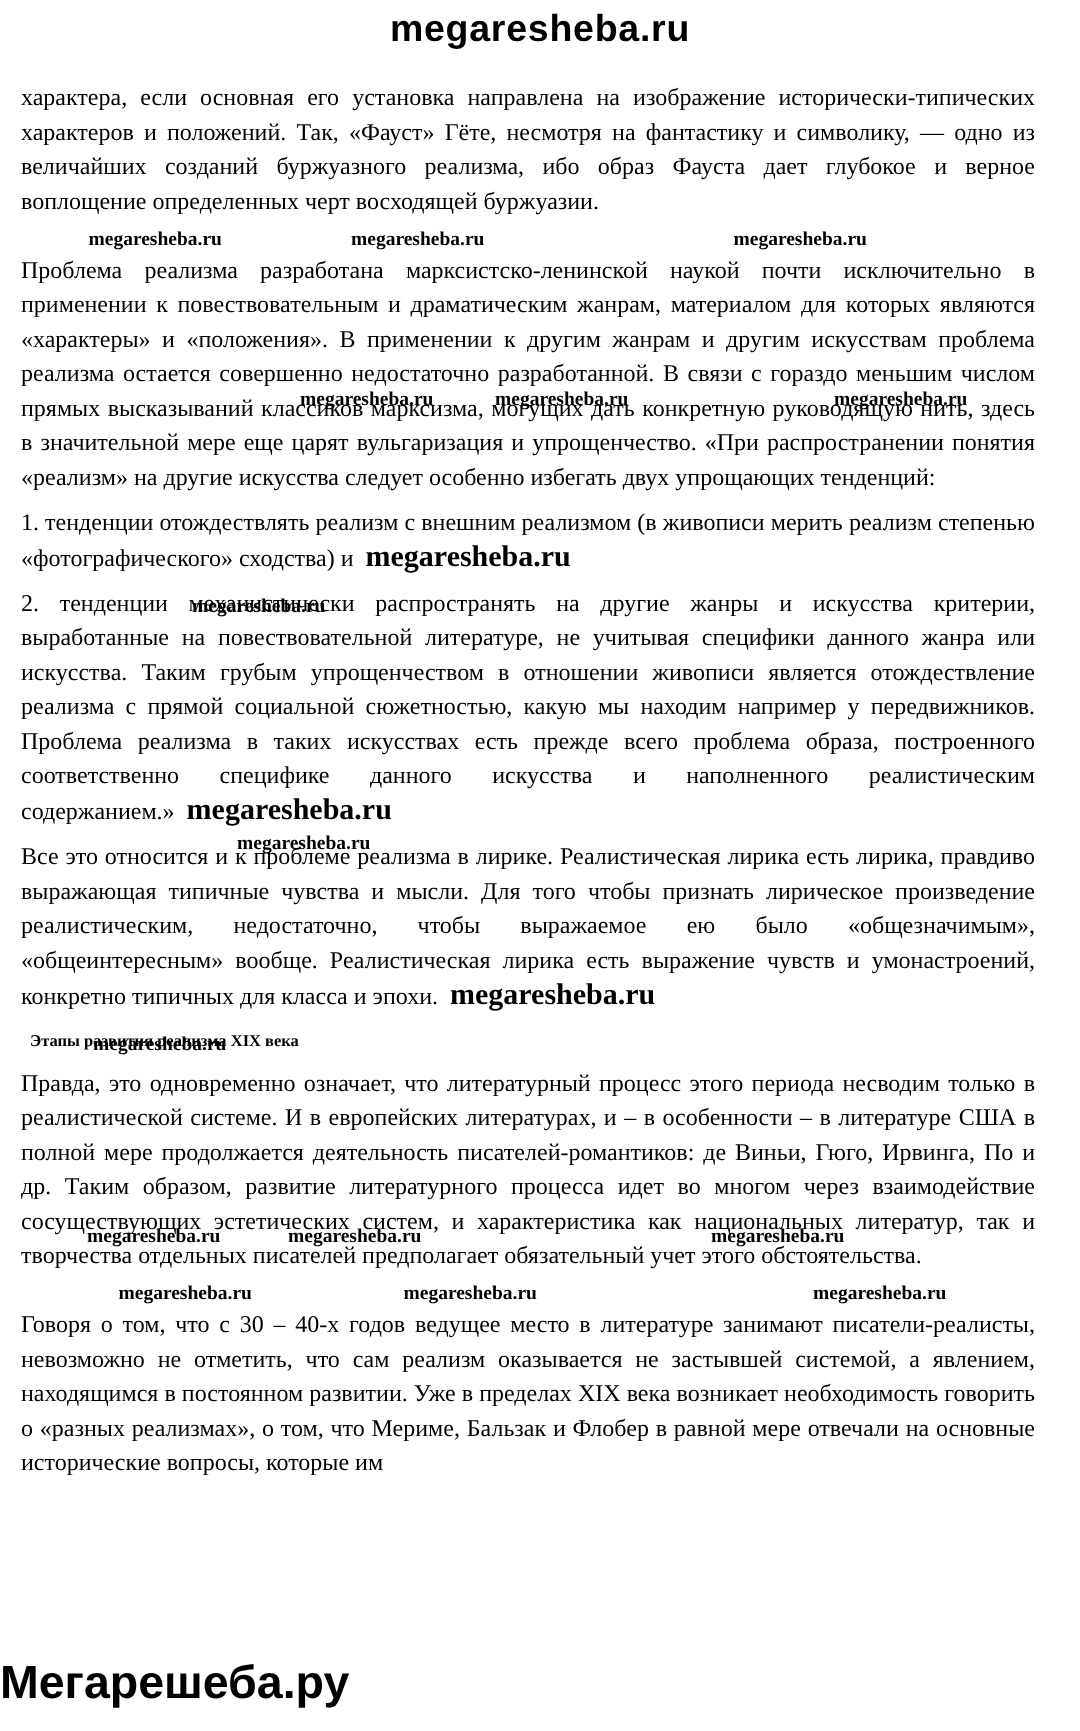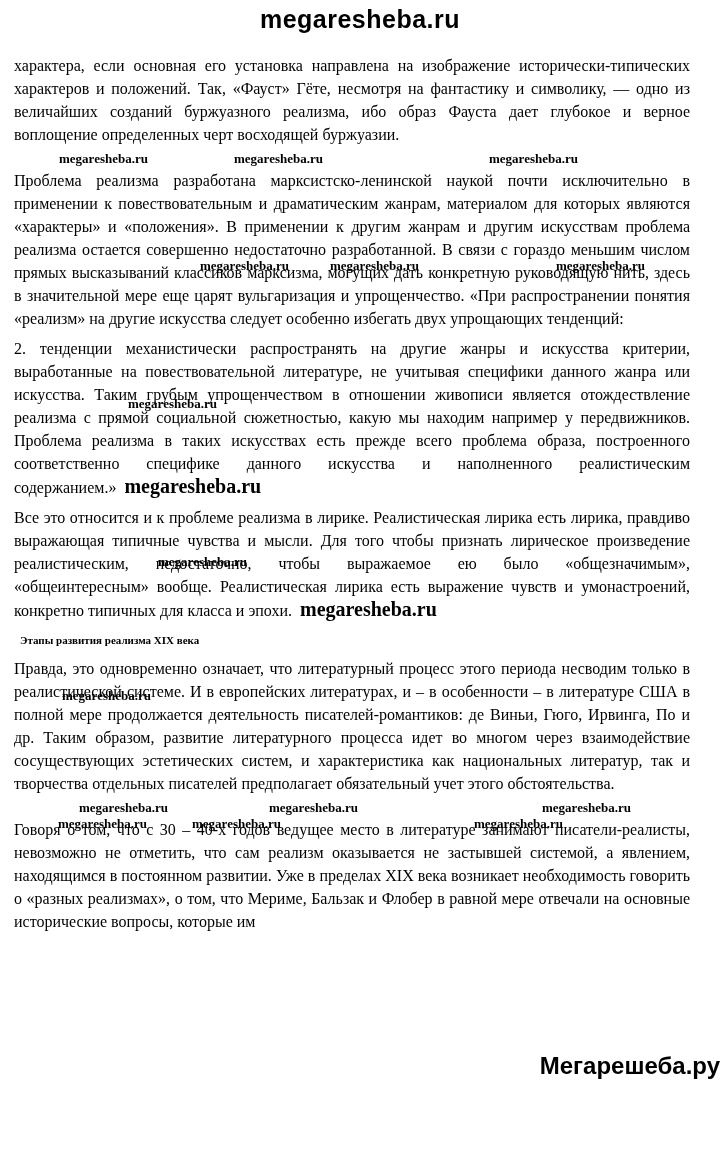--- a/index.html
+++ b/index.html
@@ -44,24 +44,24 @@
   .wm-abs {
     position:absolute;
     font-weight:bold; font-size:13px; line-height:15px;
     white-space:nowrap; color:#000; z-index:2;
   }
   .wm-lg {
     font-weight:bold; font-size:20px;
     white-space:nowrap; margin-left:8px; color:#000;
   }
   .site-footer {
-    position:absolute; top:1052px; left:0; width:100%;
-    text-align:right;
+    position:absolute; top:1104px; left:0; width:100%;
+    text-align:left;
     font-family:"Liberation Sans", sans-serif;
-    font-weight:bold; font-size:24px;
+    font-weight:bold; font-size:31px;
   }
 </style>
 </head>
 <body>
 
 <div class="page">
 
   <div class="site-title">megaresheba.ru</div>
 
   <div class="content">
@@ -69,20 +69,21 @@
     <p class="para"><span>характера, если основная его установка направлена на изображение исторически-типических характеров и положений. Так, «Фауст» Гёте, несмотря на фантастику и символику, — одно из величайших созданий буржуазного реализма, ибо образ Фауста дает глубокое и верное воплощение определенных черт восходящей буржуазии.</span></p>
 
     <div class="wm-row">
       <span class="wm-sm" style="left:45px">megaresheba.ru</span>
       <span class="wm-sm" style="left:220px">megaresheba.ru</span>
       <span class="wm-sm" style="left:475px">megaresheba.ru</span>
     </div>
 
     <p class="para"><span>Проблема реализма разработана марксистско-ленинской наукой почти исключительно в применении к повествовательным и драматическим жанрам, материалом для которых являются «характеры» и «положения». В применении к другим жанрам и другим искусствам проблема реализма остается совершенно недостаточно разработанной. В связи с гораздо меньшим числом прямых высказываний классиков марксизма, могущих дать конкретную руководящую нить, здесь в значительной мере еще царят вульгаризация и упрощенчество. «При распространении понятия «реализм» на другие искусства следует особенно избегать двух упрощающих тенденций:</span></p>
 
+    <p class="para"><span>1. тенденции отождествлять реализм с внешним реализмом (в живописи мерить реализм степенью «фотографического» сходства) и</span><span class="wm-lg">megaresheba.ru</span></p>
 
     <p class="para"><span>2. тенденции механистически распространять на другие жанры и искусства критерии, выработанные на повествовательной литературе, не учитывая специфики данного жанра или искусства. Таким грубым упрощенчеством в отношении живописи является отождествление реализма с прямой социальной сюжетностью, какую мы находим например у передвижников. Проблема реализма в таких искусствах есть прежде всего проблема образа, построенного соответственно специфике данного искусства и наполненного реалистическим содержанием.»</span><span class="wm-lg">megaresheba.ru</span></p>
 
     <p class="para"><span>Все это относится и к проблеме реализма в лирике. Реалистическая лирика есть лирика, правдиво выражающая типичные чувства и мысли. Для того чтобы признать лирическое произведение реалистическим, недостаточно, чтобы выражаемое ею было «общезначимым», «общеинтересным» вообще. Реалистическая лирика есть выражение чувств и умонастроений, конкретно типичных для класса и эпохи.</span><span class="wm-lg">megaresheba.ru</span></p>
 
     <h2 class="section-heading">Этапы развития реализма XIX века</h2>
 
 
     <p class="para"><span>Правда, это одновременно означает, что литературный процесс этого периода несводим только в реалистической системе. И в европейских литературах, и – в особенности – в литературе США в полной мере продолжается деятельность писателей-романтиков: де Виньи, Гюго, Ирвинга, По и др. Таким образом, развитие литературного процесса идет во многом через взаимодействие сосуществующих эстетических систем, и характеристика как национальных литератур, так и творчества отдельных писателей предполагает обязательный учет этого обстоятельства.</span></p>
 

